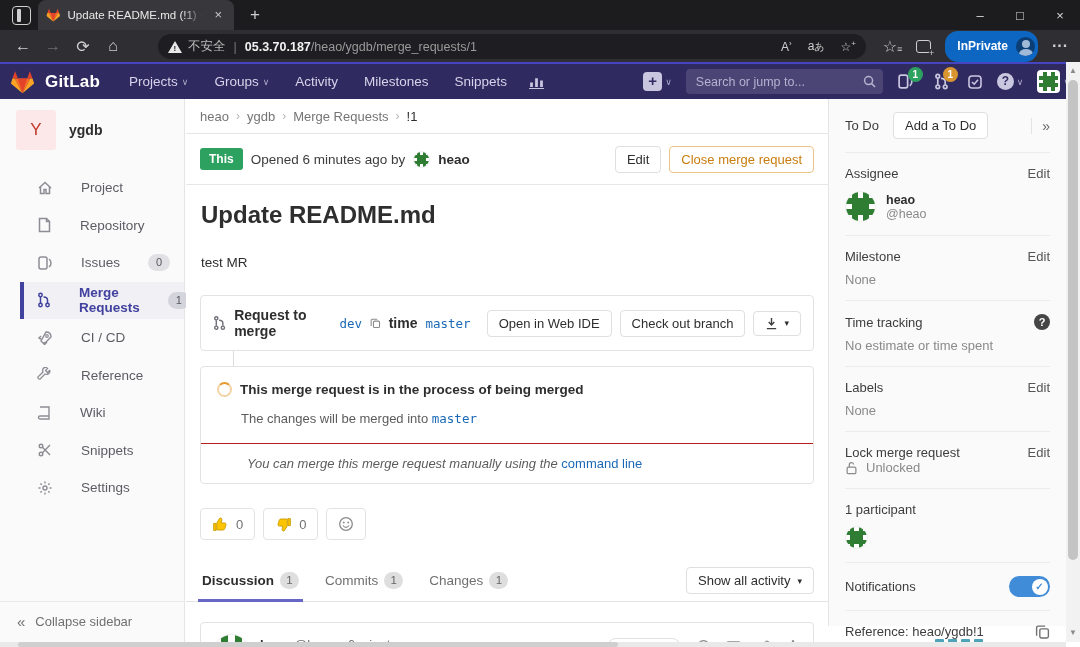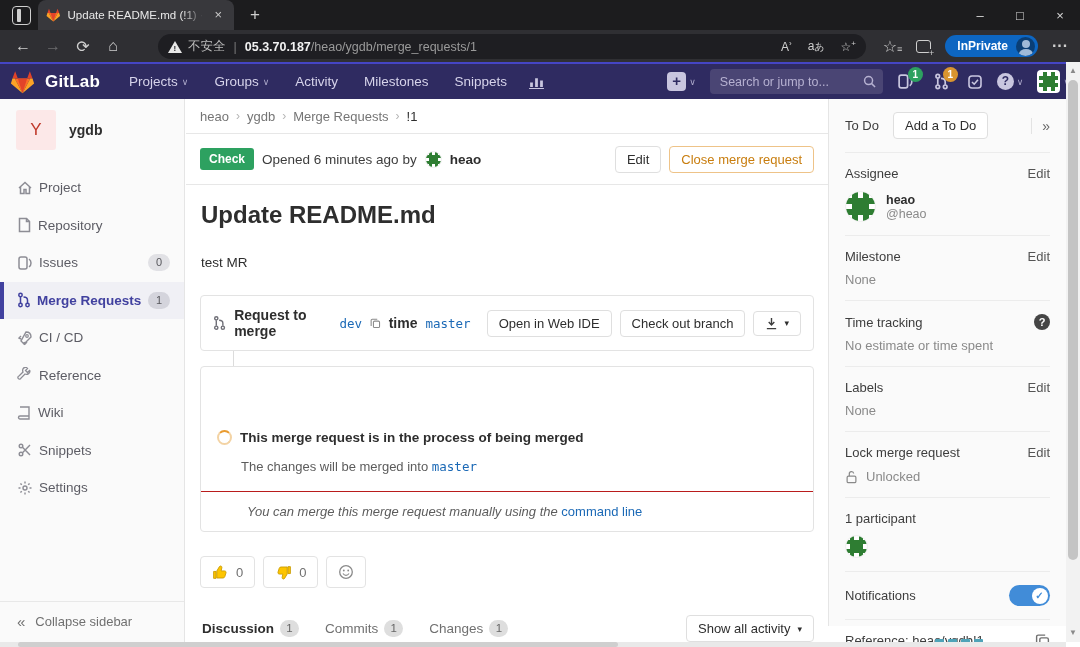--- a/index.html
+++ b/index.html
@@ -31,36 +31,36 @@
   .warn-tri { width:0; height:0; border-left:7px solid transparent; border-right:7px solid transparent;
     border-bottom:12px solid #e8e8e8; position:relative; margin-right:6px;}
   .warn-tri i { position:absolute; left:-1.5px; top:3px; font-style:normal; color:#1e1e22; font-size:8px; font-weight:bold;}
   .url-host { color:#f2f2f2; font-weight:bold; }
   .url-path { color:#9a9a9a; }
   .pipe { margin:0 8px; color:#777; }
   .url-icons { margin-left:auto; display:flex; gap:16px; align-items:center; font-size:12px; color:#cfcfcf;}
   .chrome-icons { position:absolute; right:12px; top:0; height:32px; display:flex; align-items:center; gap:14px; }
   .collections { width:15px; height:13px; border:1.5px solid #cfcfcf; border-radius:3px; position:relative;}
   .collections::after{content:"+"; position:absolute; right:-4px; bottom:-5px; background:#2f2f33; color:#cfcfcf; font-size:9px; line-height:8px;}
-  .inprivate { background:#0d66c2; color:#fff; border-radius:13px; height:22px; display:flex; align-items:center;
+  .inprivate { background:#0d66c2; color:#fff; border-radius:13px; height:31px; display:flex; align-items:center;
     padding:0 3px 0 12px; gap:8px; font-size:12px; font-weight:bold; }
   .ip-avatar { width:19px; height:19px; border-radius:50%; background:#0a3e75; position:relative; overflow:hidden;}
   .ip-avatar::before{content:""; position:absolute; left:5.5px; top:3px; width:8px; height:8px; border-radius:50%; background:#9fb9d8;}
   .ip-avatar::after{content:""; position:absolute; left:2.5px; top:12px; width:14px; height:10px; border-radius:50%; background:#9fb9d8;}
 
   
   .gl-nav { position:absolute; left:0; top:62px; width:1080px; height:37px; background:#2f2b61;
     border-top:2px solid #4545c4; display:flex; align-items:center; padding:0 10px; gap:4px; }
   .gl-brand { color:#fff; font-size:17px; font-weight:bold; margin:0 14px 0 6px; letter-spacing:.2px;}
   .gl-link { color:#d6d3ea; font-size:13.5px; font-weight:normal; padding:0 11px; display:flex; align-items:center; gap:4px;}
   .gl-caret { font-size:9px; color:#aeaacb; }
   .gl-right { margin-left:auto; display:flex; align-items:center; gap:14px; }
   .gl-plus { width:19px; height:19px; background:#c9c6df; border-radius:4px; color:#2f2b61; font-weight:bold;
     font-size:15px; line-height:18px; text-align:center;}
-  .gl-search { width:173px; height:25px; background:#4a4574; border-radius:4px; border:0; color:#c7c3dd;
+  .gl-search { width:197px; height:25px; background:#4a4574; border-radius:4px; border:0; color:#c7c3dd;
     font-size:12.5px; padding:0 26px 0 10px; font-family:"Liberation Sans",sans-serif;}
   .gl-search::placeholder { color:#b6b1d1; }
   .search-wrap { position:relative; }
   .search-wrap svg { position:absolute; right:7px; top:6px; }
   .nav-ico { position:relative; display:flex; align-items:center; gap:3px;}
   .badge-dot { position:absolute; right:-9px; top:-6px; min-width:15px; height:15px; border-radius:8px;
     color:#fff; font-size:10px; font-weight:bold; text-align:center; line-height:15px; padding:0 3px;}
   .badge-green { background:#2da160; }
   .badge-orange { background:#d99530; }
   .gl-help { width:17px; height:17px; border-radius:50%; background:#c9c6df; color:#2f2b61; font-size:12px;
@@ -71,22 +71,22 @@
   .identicon { display:grid; grid-template-columns:repeat(5,1fr); grid-template-rows:repeat(5,1fr); background:#fff;}
   .identicon i { background:#2e7d32; }
   .round { border-radius:50%; overflow:hidden; border:1px solid #eee;}
 
   
   .lsb { position:absolute; left:0; top:99px; width:185px; bottom:0; background:#fafafa; border-right:1px solid #e5e5e5;}
   .proj { display:flex; align-items:center; gap:13px; padding:11px 0 11px 16px; margin-bottom:8px;}
   .proj-avatar { width:40px; height:40px; background:#fce8e8; color:#c0392b; font-size:17px; display:flex;
     align-items:center; justify-content:center; border-radius:3px;}
   .proj-name { font-size:14px; font-weight:bold; color:#2e2e2e; }
-  .lsb-item { height:37.5px; display:flex; align-items:center; gap:6px; padding-left:17px; color:#5c5c64;
-    font-size:13.5px; position:relative;}
+  .lsb-item { height:37.5px; display:flex; align-items:center; gap:28px; padding-left:17px; color:#5c5c64;
+    font-size:13.5px; position:relative;margin-left:20px;}
   .lsb-item svg { color:#8d8d95; flex:0 0 auto;}
   .lsb-item.active { color:#41419f; font-weight:bold; background:rgba(65,65,159,.05); }
   .lsb-item.active svg { color:#41419f; }
   .lsb-item.active::before { content:""; position:absolute; left:0; top:0; bottom:0; width:4px; background:#41419f;}
   .lsb-badge { margin-left:auto; margin-right:14px; background:#e1e1e5; color:#57575c; border-radius:9px;
     min-width:22px; height:17px; font-size:11px; text-align:center; line-height:17px; font-weight:normal;}
   .lsb-item.active .lsb-badge { background:#d4d4dc; }
   .collapse-row { position:absolute; left:0; right:0; bottom:6px; border-top:1px solid #e8e8e8; height:40px;
     display:flex; align-items:center; gap:10px; padding-left:17px; color:#707070; font-size:13px;}
 
@@ -107,21 +107,21 @@
   .mr-desc { font-size:13.5px; color:#2e2e2e; margin:26px 0 0 1px; }
 
   .widget { border:1px solid #e3e3e3; border-radius:4px; margin-top:25px; }
   .widget-head { display:flex; align-items:center; gap:8px; padding:11px 12px; font-size:14px; color:#2e2e2e;}
   .mono-branch { font-family:"DejaVu Sans Mono",monospace; color:#1b69b6; font-size:12.5px; }
   .copy-ico { color:#8a8a8a; }
   .widget-head .grow { flex:1; }
   .connector { width:1px; height:15px; background:#dcdcdc; margin-left:33px; }
   .mstatus { border:1px solid #e3e3e3; border-radius:4px; }
   .mstatus-top { padding:15px 16px 17px; }
-  .spin-row { display:flex; align-items:flex-end; gap:8px;margin-top:48px; }
+  .spin-row { display:flex; align-items:flex-end; gap:8px; }
   .spinner { width:15px; height:15px; border-radius:50%; border:2px solid #f3d3a4; border-top-color:#e99b30; flex:0 0 auto;}
   .mstatus-h { font-size:13.5px; font-weight:bold; color:#2e2e2e; }
   .mstatus-sub { font-size:13px; color:#5c5c5c; margin:14px 0 0 24px; }
   .mstatus-foot { border-top:1px solid #b91c1c; padding:12px 16px 12px 46px; font-size:13px; font-style:italic; color:#5c5c5c;}
   .link-blue { color:#1b69b6; }
 
   .awards { display:flex; gap:8px; margin-top:24px; }
   .award-btn { display:flex; align-items:center; gap:7px; border:1px solid #e3e3e3; border-radius:4px;
     background:#fff; padding:4px 11px; font-size:13px; color:#707070; height:32px;}
 
@@ -151,21 +151,21 @@
   .r-edit { margin-left:auto; color:#555; }
   .r-muted { color:#8a8a8a; margin-top:8px; }
   .todo-btn { margin-left:14px; }
   .collapse-r { margin-left:auto; color:#666; font-size:14px; padding-left:10px; border-left:1px solid #e3e3e3;}
   .assignee-line { display:flex; align-items:center; gap:10px; margin-top:10px;}
   .as-avatar { width:31px; height:31px; }
   .as-name { font-weight:bold; font-size:12.5px; color:#2e2e2e;}
   .as-handle { color:#8a8a8a; font-size:12.5px; }
   .help-dot { margin-left:auto; width:16px; height:16px; border-radius:50%; background:#454545; color:#fff;
     font-size:11px; font-weight:bold; text-align:center; line-height:16px;}
-  .lock-line { display:flex; align-items:center; gap:8px; margin-top:9px; color:#8a8a8a;}
+  .lock-line { display:flex; align-items:center; gap:8px; color:#8a8a8a;}
   .part-avatar { width:23px; height:23px; margin-top:9px;}
   .toggle { margin-left:auto; width:41px; height:21px; border-radius:11px; background:#418cd8; position:relative;}
   .toggle::after { content:"✓"; position:absolute; right:2.5px; top:2.5px; width:16px; height:16px; background:#fff;
     border-radius:50%; color:#418cd8; font-size:10px; text-align:center; line-height:16px; font-weight:bold;}
   .ref-row { display:flex; align-items:center; }
 
   
   .vscroll { position:absolute; right:0; top:62px; width:14px; bottom:5px; background:#f2f2f2; }
   .vthumb { position:absolute; left:2px; right:2px; top:18px; height:480px; background:#c4c4c4; border-radius:5px;}
   .varrow { position:absolute; left:0; width:14px; height:14px; color:#8a8a8a; font-size:8px; text-align:center; line-height:14px;}
@@ -411,21 +411,21 @@
     <span class="sep">›</span>
     <span>ygdb</span>
     <span class="sep">›</span>
     <span>Merge Requests</span>
     <span class="sep">›</span>
     <span class="last">!1</span>
   </div>
   <div class="hr"></div>
 
   <div class="status-row">
-    <span class="open-badge">Check</span>
+    <span class="open-badge">This</span>
     <span>Opened 6 minutes ago by</span>
     <span class="mini-avatar identicon round">
         <s></s>
         <i></i>
         <s></s>
         <i></i>
         <s></s>
         <i></i>
         <i></i>
         <i></i>

